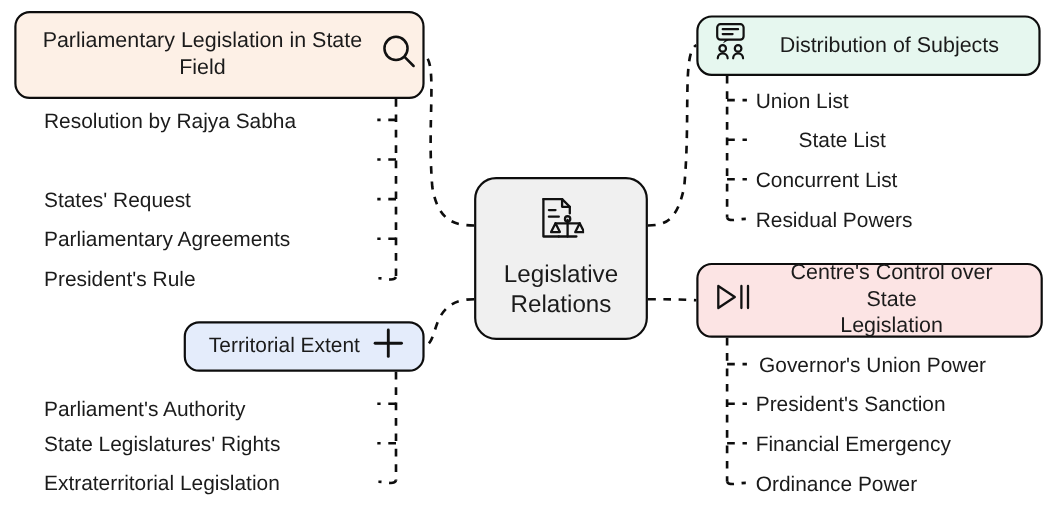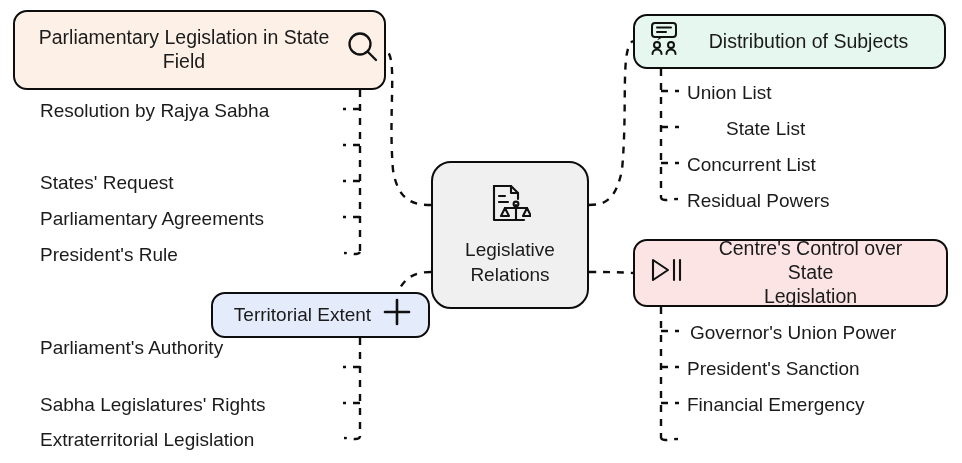--- a/index.html
+++ b/index.html
@@ -54,21 +54,21 @@
   
   #center-node {
     left: 431px;
     top: 161px;
     width: 158px;
     height: 148px;
     flex-direction: column;
     gap: 6px;
     border-radius: 20px;
     background: #f0f0f0;
-    font-size: 19px;
+    font-size: 22px;
   }
   #center-node .label { line-height: 1.3; }
 
   
   #node-parliamentary {
     left: 13px;
     top: 10px;
     width: 373px;
     height: 80px;
     background: #fdf0e6;
@@ -81,21 +81,20 @@
   #node-territorial {
     left: 167px;
     top: 292px;
     width: 219px;
     height: 46px;
     background: #e4ecfb;
     flex-direction: row-reverse;
     padding-left: 16px;
     padding-right: 10px;
     font-size: 19px;
-    margin-left: 44px;
   }
 
   #node-distribution {
     left: 633px;
     top: 14px;
     width: 313px;
     height: 55px;
     background: #e6f7ef;
     justify-content: flex-start;
     padding-left: 12px;
@@ -206,22 +205,22 @@
   <div class="node" id="node-territorial" style="background: rgb(228, 236, 251);">
     <span class="node-icon">
       <svg width="32" height="32" viewBox="0 0 32 32" fill="none" stroke="#111" stroke-width="2.6" stroke-linecap="round" xmlns="http://www.w3.org/2000/svg">
         <path d="M16 4 V28"></path>
         <path d="M4 16 H28"></path>
       </svg>
     </span>
     <span class="label">Territorial Extent</span>
   </div>
 
-  <div class="leaf right-aligned" style="left:40px; top:338px; width:295px;">Parliament's Authority</div>
-  <div class="leaf right-aligned" style="left:40px; top:395px; width:295px;">Sabha Legislatures' Rights</div>
+  <div class="leaf right-aligned" style="left:40px; top:363px; width:295px;">Parliament's Authority</div>
+  <div class="leaf right-aligned" style="left:40px; top:395px; width:295px;">State Legislatures' Rights</div>
   <div class="leaf right-aligned" style="left:40px; top:430px; width:295px;">Extraterritorial Legislation</div>
 
   <div class="node" id="node-distribution" style="background: rgb(230, 247, 239);">
     <span class="node-icon">
       <svg width="34" height="36" viewBox="0 0 34 36" fill="none" stroke="#111" stroke-width="2" stroke-linecap="round" stroke-linejoin="round" xmlns="http://www.w3.org/2000/svg">
         <rect x="5" y="2" width="24" height="14" rx="3"></rect>
         <path d="M10 19.5 L13 15.5 L17 15.5 Z" fill="#111" stroke="none"></path>
         <path d="M10 6.5 h14"></path>
         <path d="M10 11 h9"></path>
         <circle cx="10" cy="24" r="3"></circle>
@@ -246,14 +245,15 @@
         <path d="M33 5 V25"></path>
       </svg>
     </span>
     <span class="label">Centre's Control over State
 Legislation</span>
   </div>
 
   <div class="leaf" style="left:690px; top:323px;">Governor's Union Power</div>
   <div class="leaf" style="left:687px; top:359px;">President's Sanction</div>
   <div class="leaf" style="left:687px; top:395px;">Financial Emergency</div>
+  <div class="leaf" style="left:687px; top:431px;">Ordinance Power</div>
 
 </div>
 
 </body></html>

